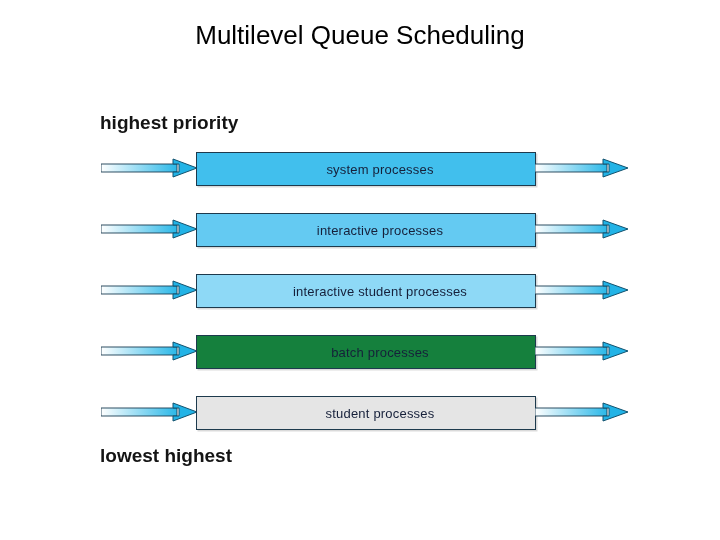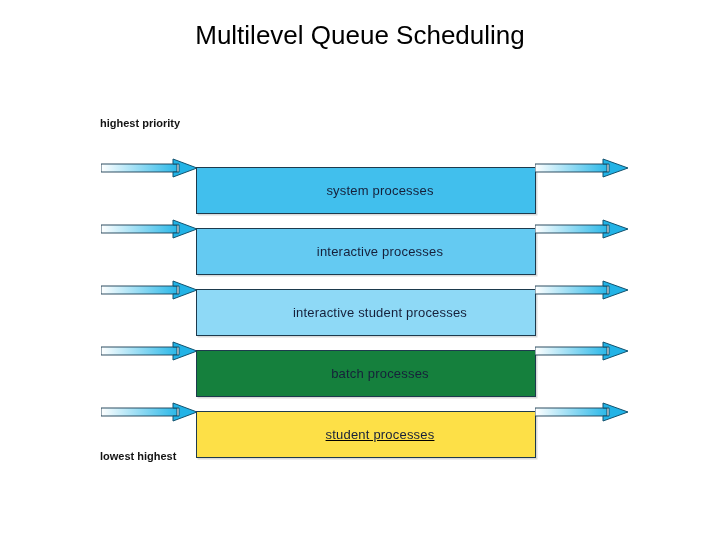--- a/index.html
+++ b/index.html
@@ -43,44 +43,44 @@
   #diagram {
     position: absolute;
     left: 0;
     top: 0;
     width: 720px;
     height: 540px;
   }
 
   .priority-label {
     position: absolute;
-    font-size: 11px;
+    font-size: 19px;
     line-height: 16px;
     font-weight: 600;
     color: #141414;
     white-space: nowrap;
     text-align: center;
   }
   #label-highest { left: 100px; top: 115px; }
   #label-lowest  { left: 100px; top: 448px; }
 
   
   .queue-row {
     position: absolute;
     left: 0;
     width: 720px;
     height: 40px;
   }
 
   .queue-box {
     position: absolute;
     left: 196px;
-    top: 19px;
+    top: 4px;
     width: 340px;
-    height: 47px;
+    height: 34px;
     box-sizing: border-box;
     border: 1px solid #1d3a4d;
     display: flex;
     align-items: center;
     justify-content: center;
     box-shadow: 1.5px 1.5px 0 rgba(150,150,150,0.35);
     padding-left: 28px;
   }
 
   .queue-label {
@@ -246,21 +246,21 @@
           <defs>
             <linearGradient id="g-in-5" x1="0" y1="0" x2="1" y2="0">
               <stop offset="0" stop-color="#ffffff"></stop>
               <stop offset="1" stop-color="#2bb8e8"></stop>
             </linearGradient>
           </defs>
           <rect x="0" y="8" width="76" height="8" fill="url(#g-in-5)" stroke="#1a3d52" stroke-width="0.9"></rect>
           <polygon points="72,3 96,12 72,21 72,16 78,16 78,8 72,8" fill="#22b3e6" stroke="#12526e" stroke-width="1"></polygon>
         </svg>
       </div>
-      <div class="queue-box" style="background:#fde047;text-decoration:underline;">
+      <div class="queue-box" style="background:#e5e5e5;">
         <span class="queue-label">student processes</span>
       </div>
       <div class="arrow-out">
         <svg width="95" height="24" viewBox="0 0 95 24">
           <defs>
             <linearGradient id="g-out-5" x1="0" y1="0" x2="1" y2="0">
               <stop offset="0" stop-color="#ffffff"></stop>
               <stop offset="1" stop-color="#2bb8e8"></stop>
             </linearGradient>
           </defs>

